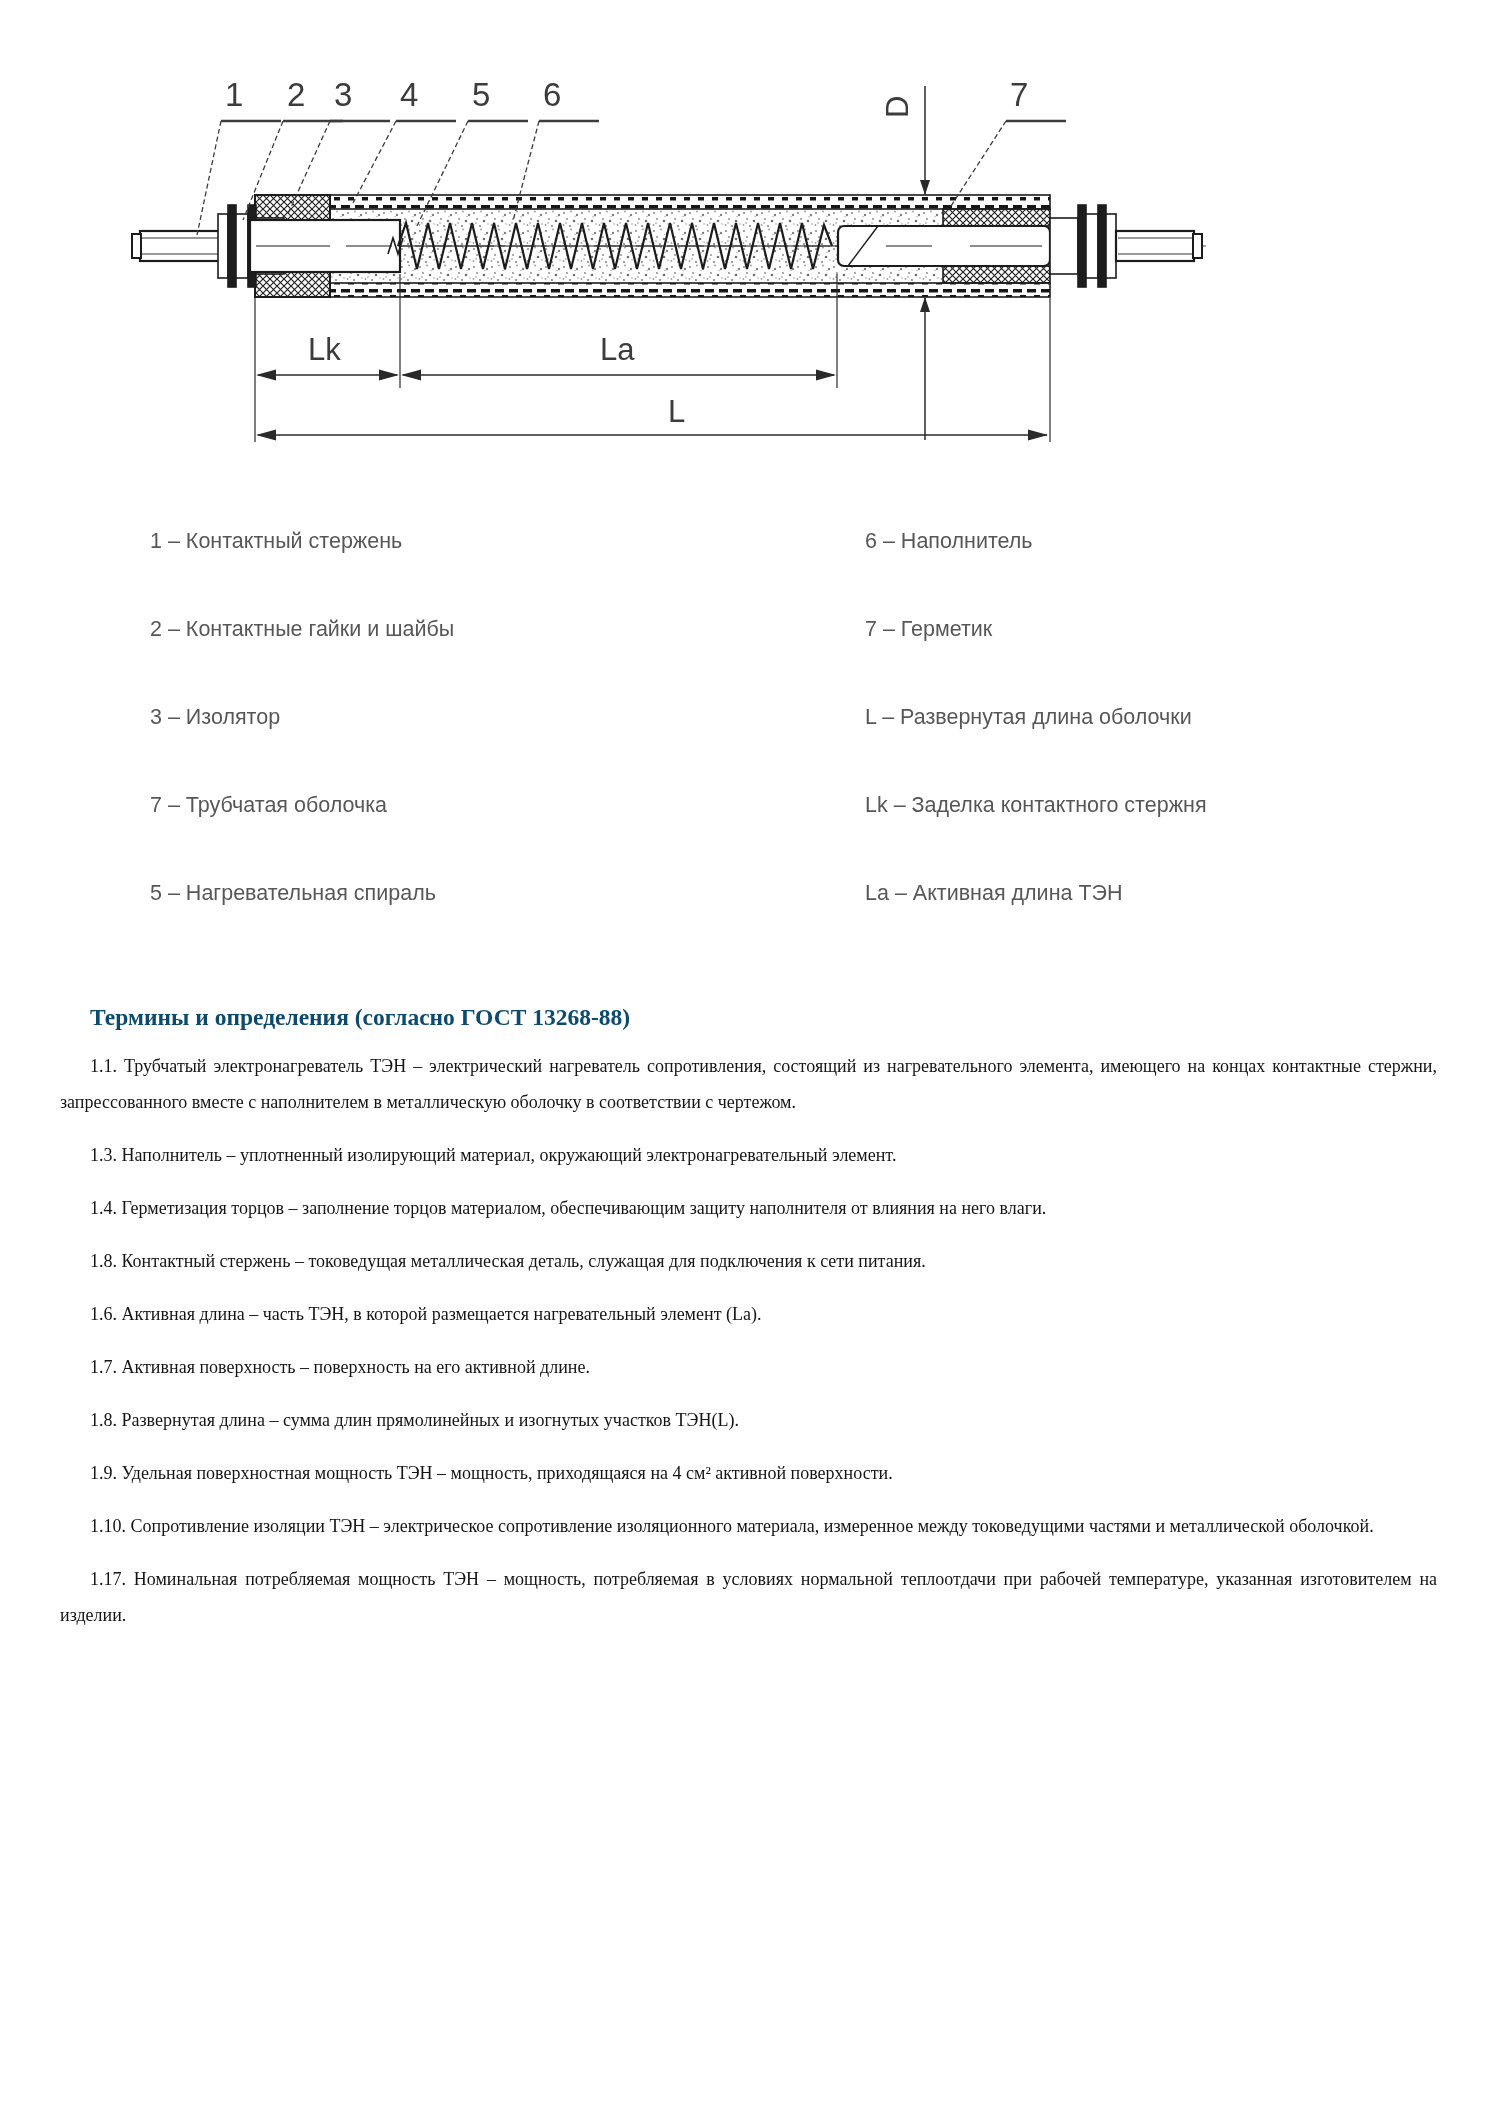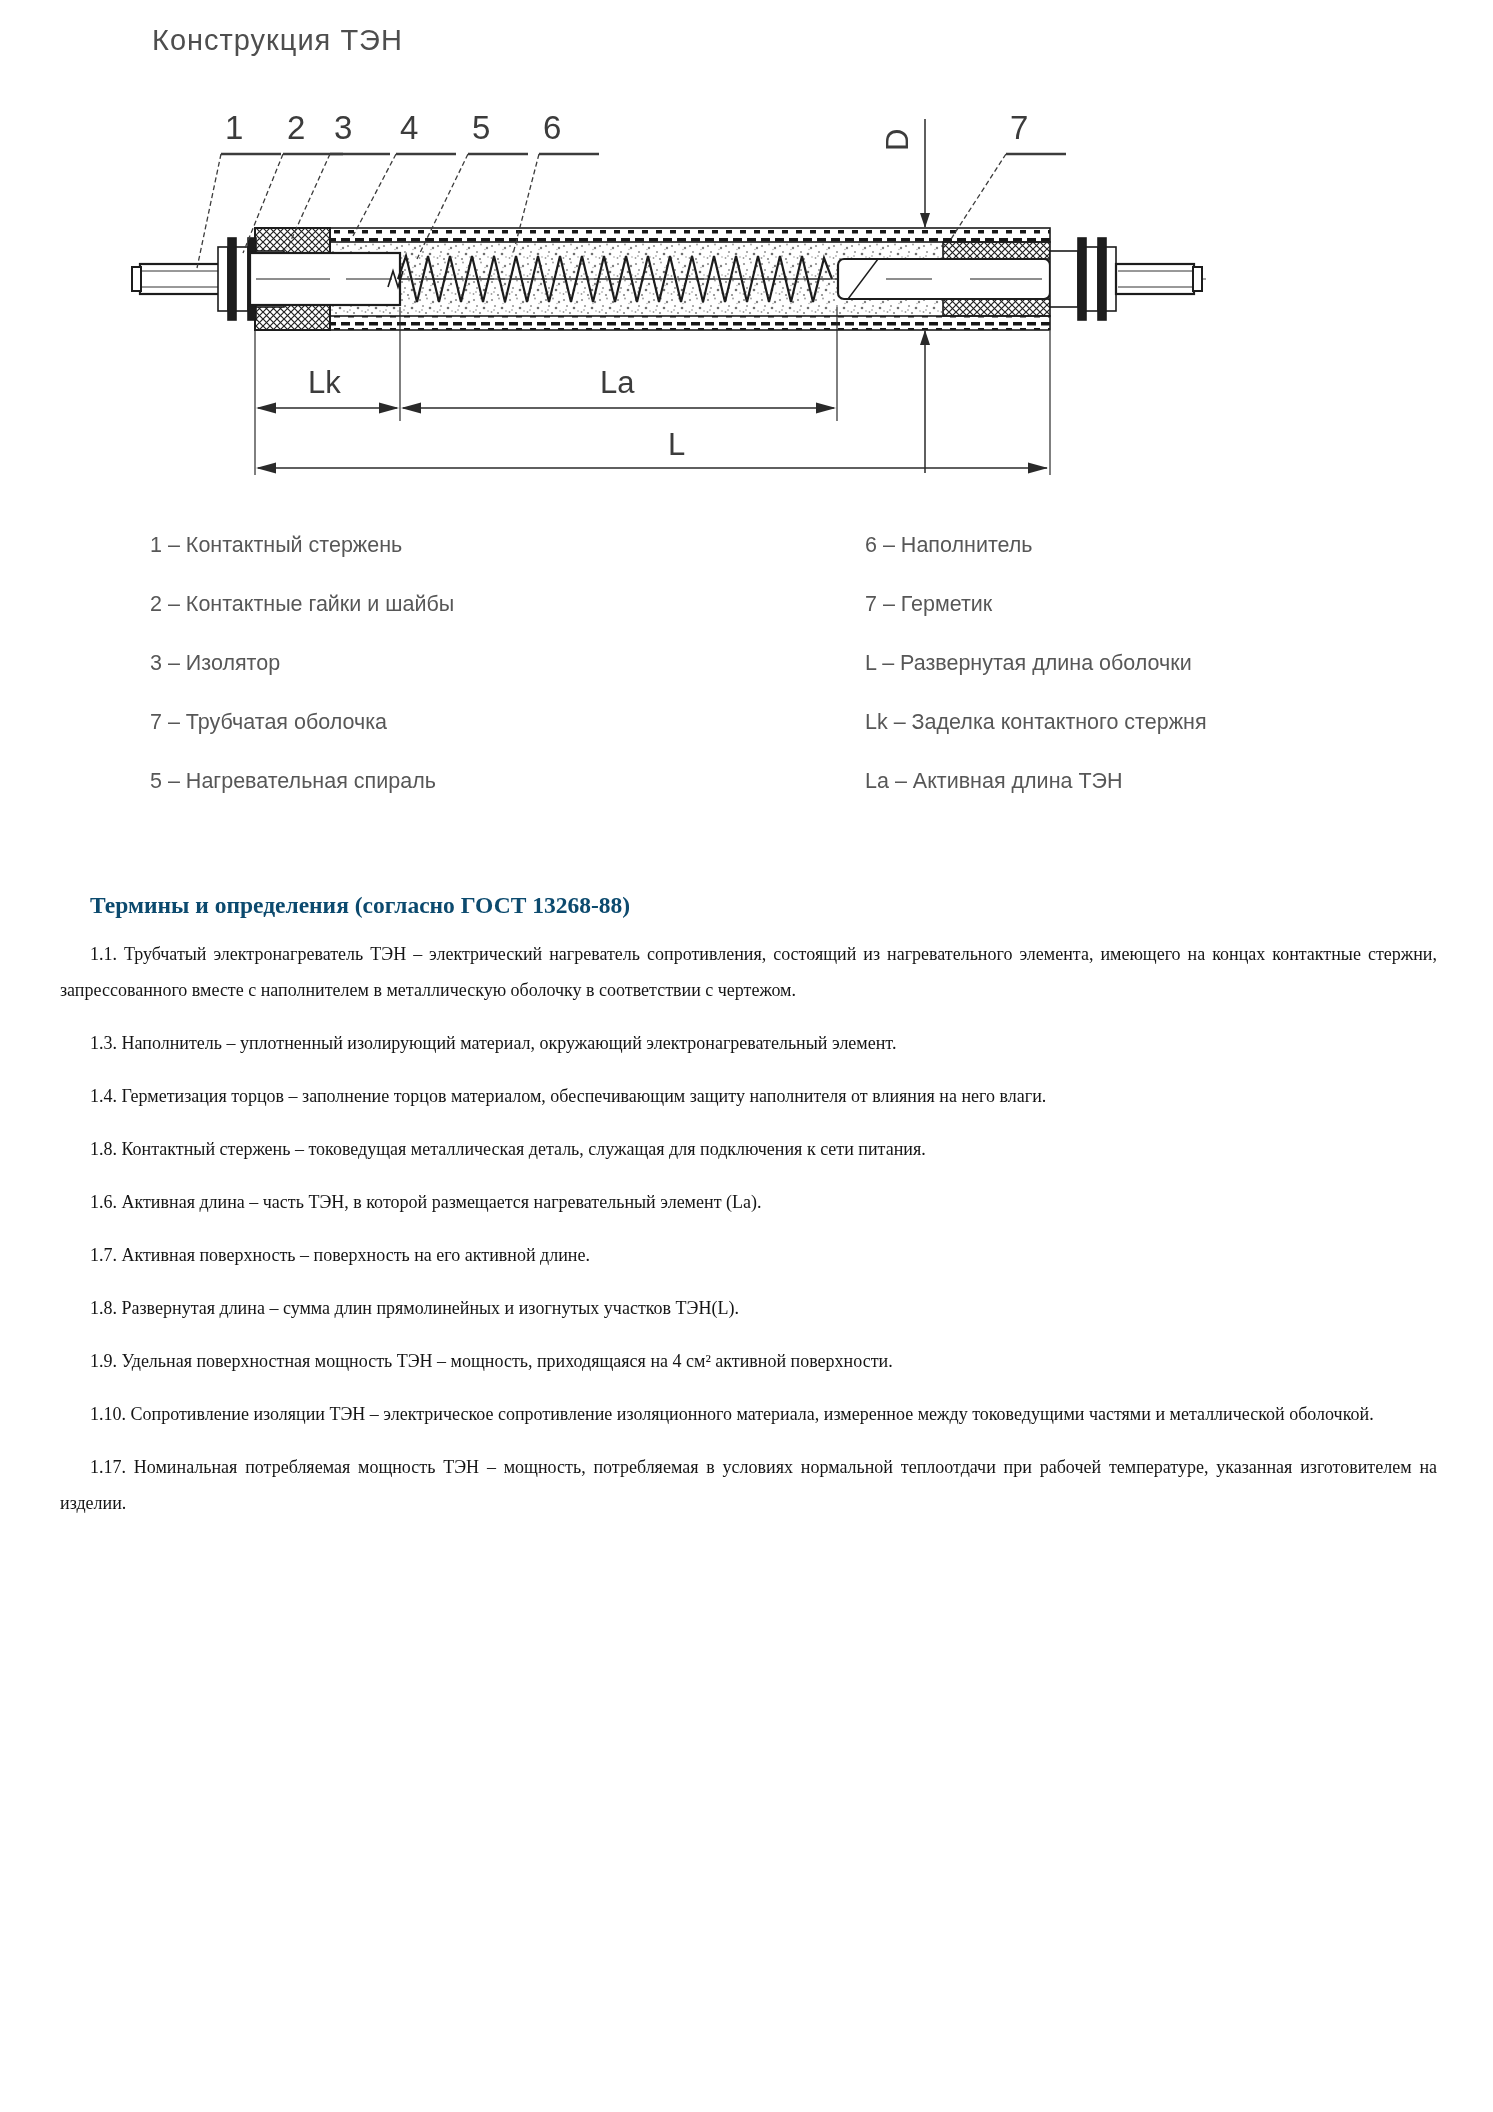--- a/index.html
+++ b/index.html
@@ -10,37 +10,36 @@
     font-family:"Liberation Sans",sans-serif;
     color:#4e4e4e;font-size:29px;letter-spacing:1px;
     margin:0 0 0 92px;font-weight:400;
   }
   .diagram-wrap{margin:24px 0 0 70px;}
 
   .legend{display:flex;margin:48px 0 0 90px;
     font-family:"Liberation Sans",sans-serif;color:#575757;font-size:21.5px;}
   .legend-col{display:flex;flex-direction:column;gap:34px;}
   .legend-col.left{width:715px;}
-  .legend-item{white-space:nowrap;}
+  .legend-item{white-space:nowrap;margin-top:29px;}
 
   .terms{margin-top:98px;}
   .terms-heading{font-size:23.5px;font-weight:bold;margin:0 0 4px 30px;color:#0c4a6e;}
   p.term{font-size:18px;line-height:36px;text-align:justify;text-align-last:left;
     text-indent:30px;margin:17px 0 0 0;color:#151515;}
 
   svg text{font-family:"Liberation Sans",sans-serif;fill:#3c3c3c;}
   .dimlabel{font-size:31px;}
   .callout{font-size:33px;}
 </style>
 </head>
 <body>
 
 <div class="doc">
 
-  <h2 class="drawing-title">Конструкция ТЭН</h2>
 
   <div class="diagram-wrap">
     <svg width="1080" height="400" viewBox="0 0 1080 400">
       <defs>
         <pattern id="hatch" width="7" height="7" patternUnits="userSpaceOnUse">
           <path d="M0 0 L7 7 M7 0 L0 7" stroke="#222222" stroke-width="1.2" fill="none"></path>
         </pattern>
         <pattern id="grain" width="18" height="18" patternUnits="userSpaceOnUse">
           <circle cx="2" cy="3" r="1.1" fill="#8d8d8d"></circle>
           <circle cx="9" cy="1.5" r="0.9" fill="#9a9a9a"></circle>

